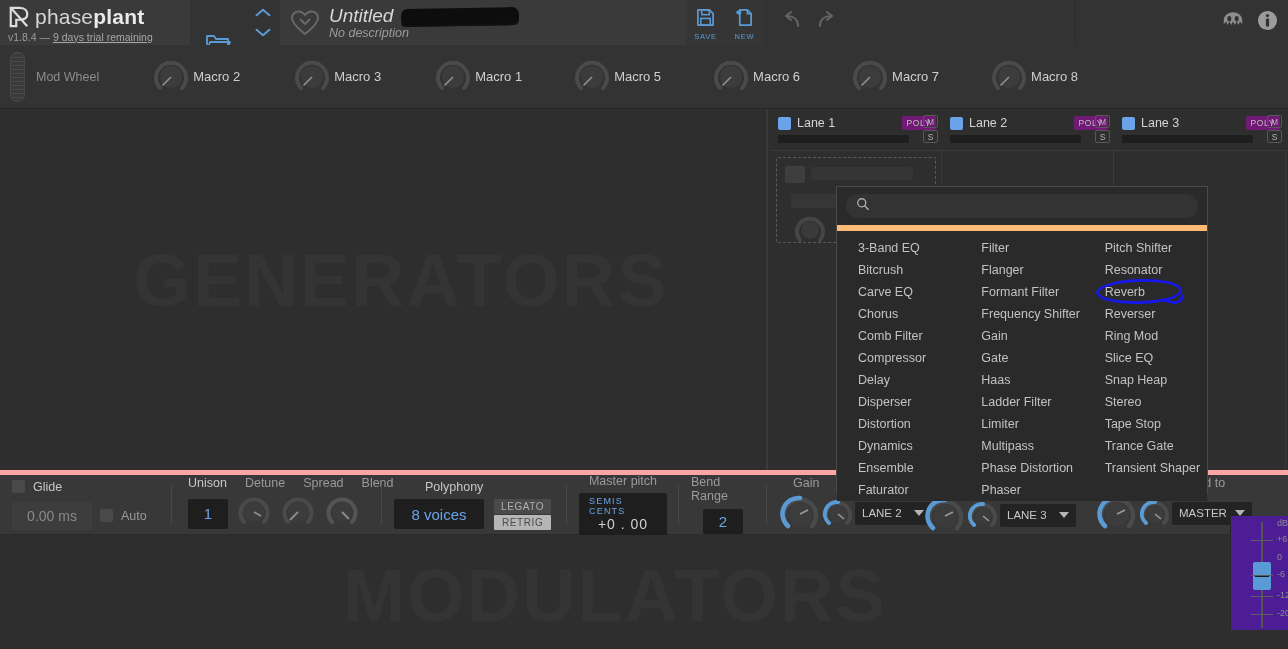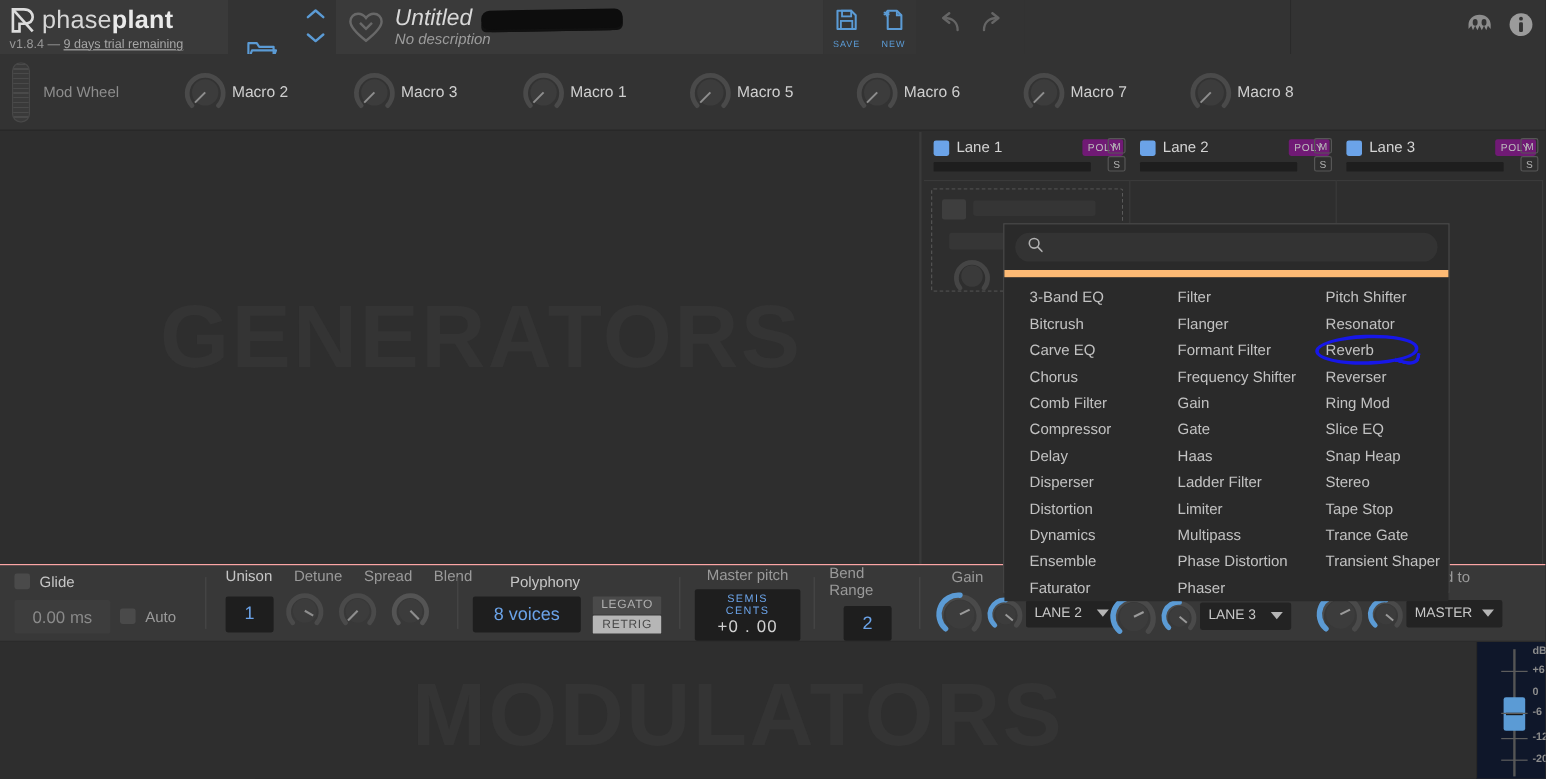--- a/index.html
+++ b/index.html
@@ -119,21 +119,21 @@
     border: 1px dashed #5a5a5a; border-radius: 2px;
   }
   .dz-chip { position: absolute; left: 8px; top: 8px; width: 20px; height: 17px; background: #3e3e3e; border-radius: 2px; }
   .dz-bar { position: absolute; left: 34px; top: 9px; width: 102px; height: 13px; background: #353535; border-radius: 2px; }
   .dz-bar2 { position: absolute; left: 14px; top: 36px; width: 58px; height: 14px; background: #363636; border-radius: 2px; }
   .dz-knob { position: absolute; left: 16px; top: 55px; width: 34px; height: 34px; }
 
   
   .controls {
     position: absolute; left: 0; top: 470px; width: 1288px; height: 65px;
-    background: #383838; border-top: 1px solid #fca5a5; border-bottom: 1px solid #2b2b2b;
+    background: #383838; border-top: 5px solid #fca5a5; border-bottom: 1px solid #2b2b2b;
     display: flex; align-items: stretch;
   }
   .cgroup { display: flex; flex-direction: column; justify-content: center; padding: 0 12px; position: relative; }
   .cgroup.bord::after { content: ""; position: absolute; right: 0; top: 10px; bottom: 10px; width: 1px; background: #484848; }
   .crow { display: flex; align-items: center; gap: 8px; }
   .clabel { font-size: 12.5px; color: #c6c6c6; }
   .clabel.dim { color: #9a9a9a; }
   .checkbox { width: 13px; height: 13px; background: #4a4a4a; border-radius: 2px; }
   .valbox {
     background: #1e1e1e; border-radius: 2px; color: #6ba3e8; font-size: 15px;
@@ -144,40 +144,40 @@
   .legato {
     font-size: 10px; color: #b0b0b0; background: #4a4a4a; padding: 2px 7px;
     letter-spacing: .6px; border-radius: 1px; text-align: center;
   }
   .retrig {
     font-size: 10px; color: #4a4a4a; background: #b6b6b6; padding: 2px 7px;
     letter-spacing: .6px; border-radius: 1px; text-align: center;
   }
   .pitchbox {
     background: #1e1e1e; border-radius: 2px; padding: 3px 10px 4px;
-    display: flex; flex-direction: column; align-items: center; text-align: center;
+    display: flex; flex-direction: column; align-items: center;
   }
   .pitch-units { font-size: 9px; color: #6ba3e8; letter-spacing: 1.2px; }
   .pitch-val { font-size: 14px; color: #d0d0d0; letter-spacing: 1px; }
   .knob-blue { width: 40px; height: 40px; }
   .knob-blue.sm { width: 30px; height: 30px; }
   .lanesel {
     background: #232323; border-radius: 2px; height: 23px; min-width: 76px;
     display: flex; align-items: center; justify-content: space-between;
     padding: 0 7px; gap: 8px;
   }
   .lanesel span { font-size: 11.5px; color: #c8c8c8; }
   .caret { width: 0; height: 0; border-left: 5px solid transparent; border-right: 5px solid transparent; border-top: 6px solid #b5b5b5; }
 
   
   .modpanel { position: absolute; left: 0; top: 535px; width: 1230px; height: 114px; background: #2e2e2e; overflow: hidden; }
   .wm-mod { font-size: 74px; letter-spacing: 2px; top: 18px; left: 0; }
   .meterpanel {
-    position: absolute; left: 1230px; top: 535px; width: 58px; height: 114px;
-    background: #0f172a; border-left: 1px solid #272727; font-weight: bold;
+    position: absolute; left: 1230px; top: 516px; width: 58px; height: 114px;
+    background: #4c1d95; border-left: 1px solid #272727;
   }
   .meter-scale { position: absolute; left: 8px; top: 2px; width: 50px; height: 112px; }
   .fader-track { position: absolute; left: 22px; top: 4px; width: 2px; height: 106px; background: #555; }
   .fader-handle {
     position: absolute; left: 14px; top: 44px; width: 18px; height: 28px;
     background: #5b9bd5; border-radius: 2px;
   }
   .fader-handle::after { content: ""; position: absolute; left: 2px; top: 13px; width: 14px; height: 2px; background: #1a1a1a; }
   .tick { position: absolute; left: 12px; width: 22px; height: 1px; background: #5d5d5d; }
   .ticklbl { position: absolute; left: 38px; font-size: 9px; color: #8c8c8c; transform: translateY(-6px); }

